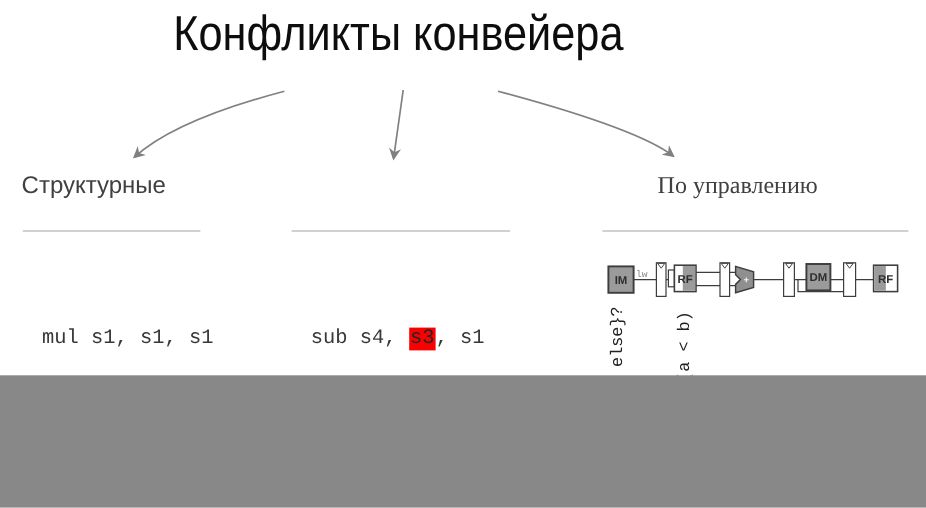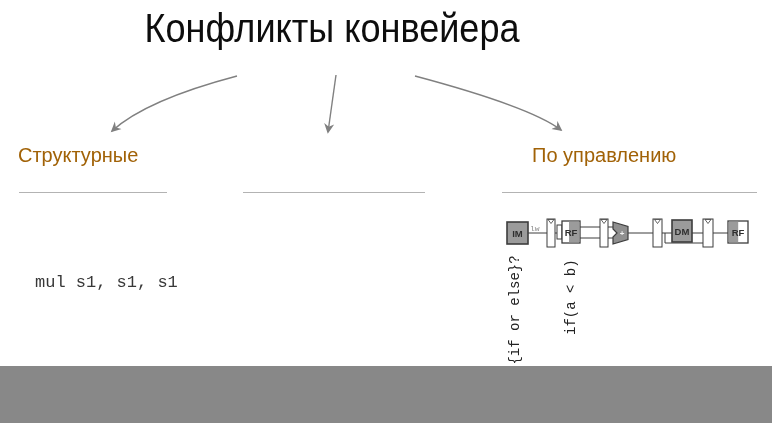--- a/index.html
+++ b/index.html
@@ -1,31 +1,31 @@
 <!DOCTYPE html>
 <html><head>
 <meta charset="utf-8">
 <style>
   html,body{margin:0;padding:0;background:#888;}
   .slide{
-    position:relative;width:772px;height:366px;background:#ffffff;
+    position:relative;width:772px;height:313px;background:#ffffff;
     overflow:hidden;font-family:"Liberation Sans",sans-serif;margin:0 auto;
   }
   .title{
     position:absolute;left:0;top:5px;width:664px;text-align:center;
     font-size:41px;font-weight:400;color:#0d0d0d;letter-spacing:0px;
     transform:scaleX(0.88);transform-origin:332px 50%;white-space:nowrap;
   }
   .arrows{position:absolute;left:90px;top:60px;width:490px;height:85px;}
   .col-header{
-    position:absolute;top:144px;font-size:20px;color:#a16207;white-space:nowrap;
+    position:absolute;top:144px;font-size:20px;color:#404040;white-space:nowrap;
   }
   .h-structural{left:18px;}
   .h-data{left:275px;}
-  .h-control{left:532px;}
+  .h-control{left:548px;font-family:Liberation Serif, serif;}
   .underline{position:absolute;top:192px;height:1px;background:#b3b3b3;}
   .u-structural{left:19px;width:148px;}
   .u-data{left:243px;width:182px;}
   .u-control{left:502px;width:255px;}
   .code{
     position:absolute;top:215px;font-family:"Liberation Mono","DejaVu Sans Mono",monospace;
     font-size:17px;line-height:27px;color:#383838;white-space:pre;
   }
   .code-structural{left:35px;}
   .code-data{left:259px;}
@@ -69,20 +69,21 @@
   <div class="underline u-structural"></div>
   <div class="underline u-data"></div>
   <div class="underline u-control"></div>
 
   <div class="code code-structural">
     <div><span>mul s1, s1, s1</span></div>
     
   </div>
 
   <div class="code code-data">
+    <div><span>sub s4, </span><span class="hl">s3</span><span>, s1</span></div>
     
   </div>
 
   <svg class="pipeline" viewBox="0 0 272 44">
     <g stroke="#3d3d3d" stroke-width="1" fill="none">
       <line x1="28" y1="21" x2="47" y2="21"></line>
       <line x1="55" y1="21" x2="57" y2="21"></line>
       <line x1="80" y1="15" x2="100" y2="15"></line>
       <line x1="80" y1="26" x2="100" y2="26"></line>
       <line x1="108" y1="15" x2="113" y2="15"></line>

